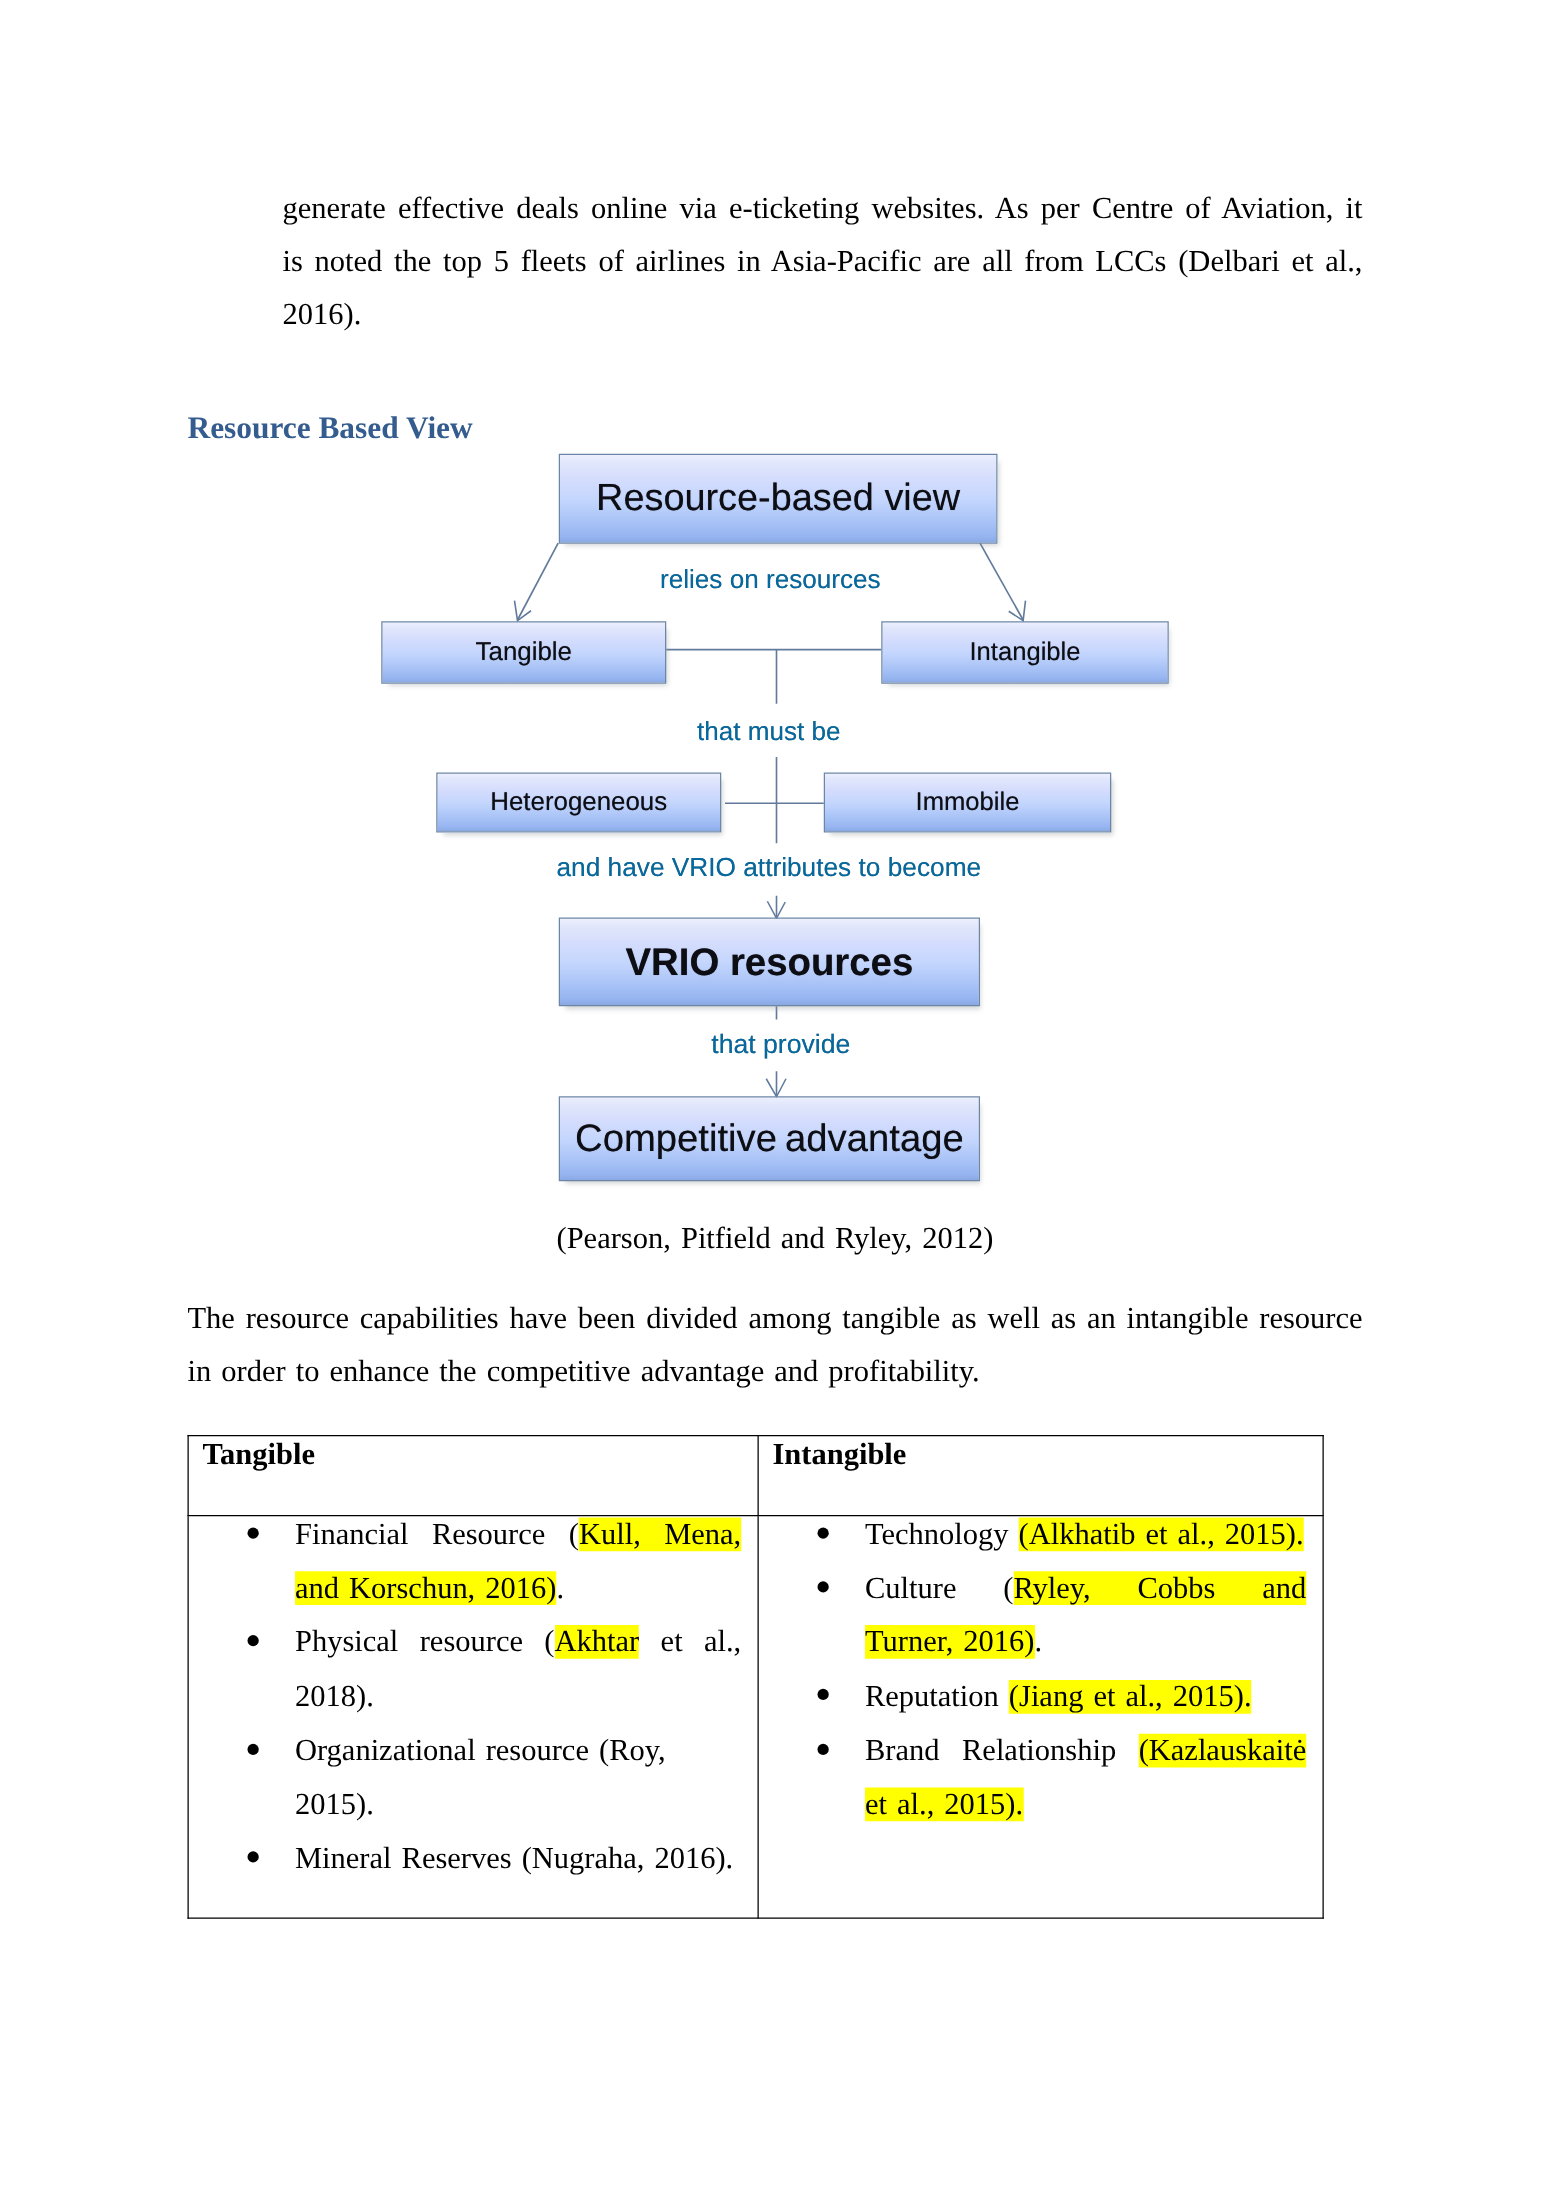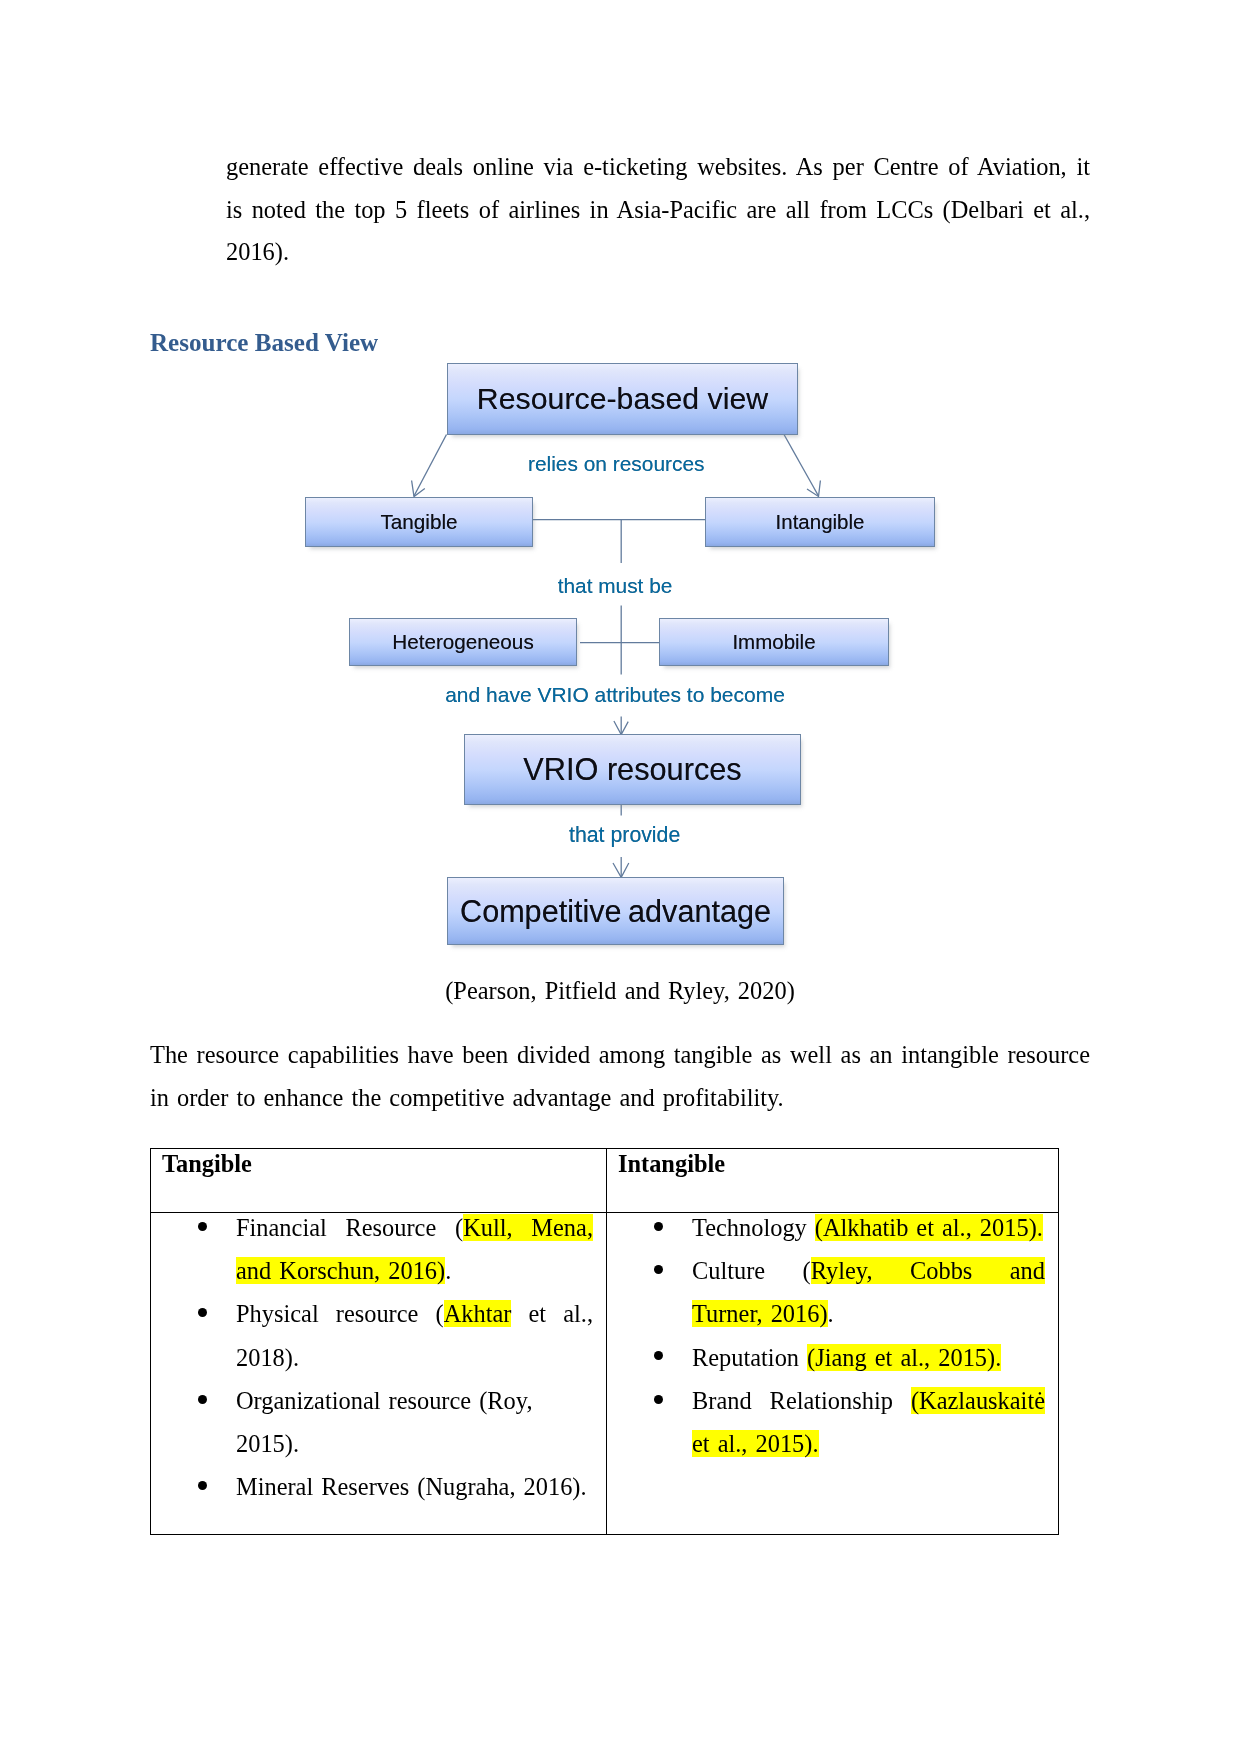--- a/index.html
+++ b/index.html
@@ -92,34 +92,34 @@
     <div class="fbox" style="left:447px; top:363px; width:351px; height:72px; font-size:30.3px;">Resource-based view</div>
 
     <div class="fbox" style="left:305px; top:497px; width:228px; height:50px; font-size:20.7px;">Tangible</div>
 
     <div class="fbox" style="left:705px; top:497px; width:230px; height:50px; font-size:20.5px;">Intangible</div>
 
     <div class="fbox" style="left:349px; top:618px; width:228px; height:48px; font-size:20.7px;">Heterogeneous</div>
 
     <div class="fbox" style="left:659px; top:618px; width:230px; height:48px; font-size:20.5px;">Immobile</div>
 
-    <div class="fbox" style="left:464px; top:734px; width:337px; height:71px; font-size:30.7px;">VRIO resources</div>
+    <div class="fbox" style="left:447px; top:734px; width:337px; height:71px; font-size:30.7px;font-weight:bold;">VRIO resources</div>
 
     <div class="fbox" style="left:447px; top:877px; width:337px; height:68px; font-size:30.6px; word-spacing:-2.0px;">Competitive advantage</div>
 
     <div class="flabel" style="left:528px; top:452px; font-size:20.9px;">relies on resources</div>
 
     <div class="flabel" style="left:557.7px; top:573.5px; font-size:20.85px;">that must be</div>
 
     <div class="flabel" style="left:445.2px; top:683px; font-size:21.0px;">and have VRIO attributes to become</div>
 
     <div class="flabel" style="left:569px; top:823px; font-size:21.3px;">that provide</div>
   </div>
 
-  <div class="cap" style="left:150px; top:970px; width:940px; text-align:center;">(Pearson, Pitfield and Ryley, 2020)</div>
+  <div class="cap" style="left:150px; top:970px; width:940px; text-align:center;">(Pearson, Pitfield and Ryley, 2012)</div>
 
   <div class="para" id="para2" style="left:150px; top:1034px; width:940px;">
       <div class="pline" style="text-align-last: justify;">The resource capabilities have been divided among tangible as well as an intangible resource</div>
       <div class="pline wsp" style="text-align-last: left;">in order to enhance the competitive advantage and profitability.</div>
     </div>
 
   <table class="tbl" style="left:150px; top:1148px; width:908px;">
     <colgroup>
         <col style="width:456px">
         <col style="width:452px">

